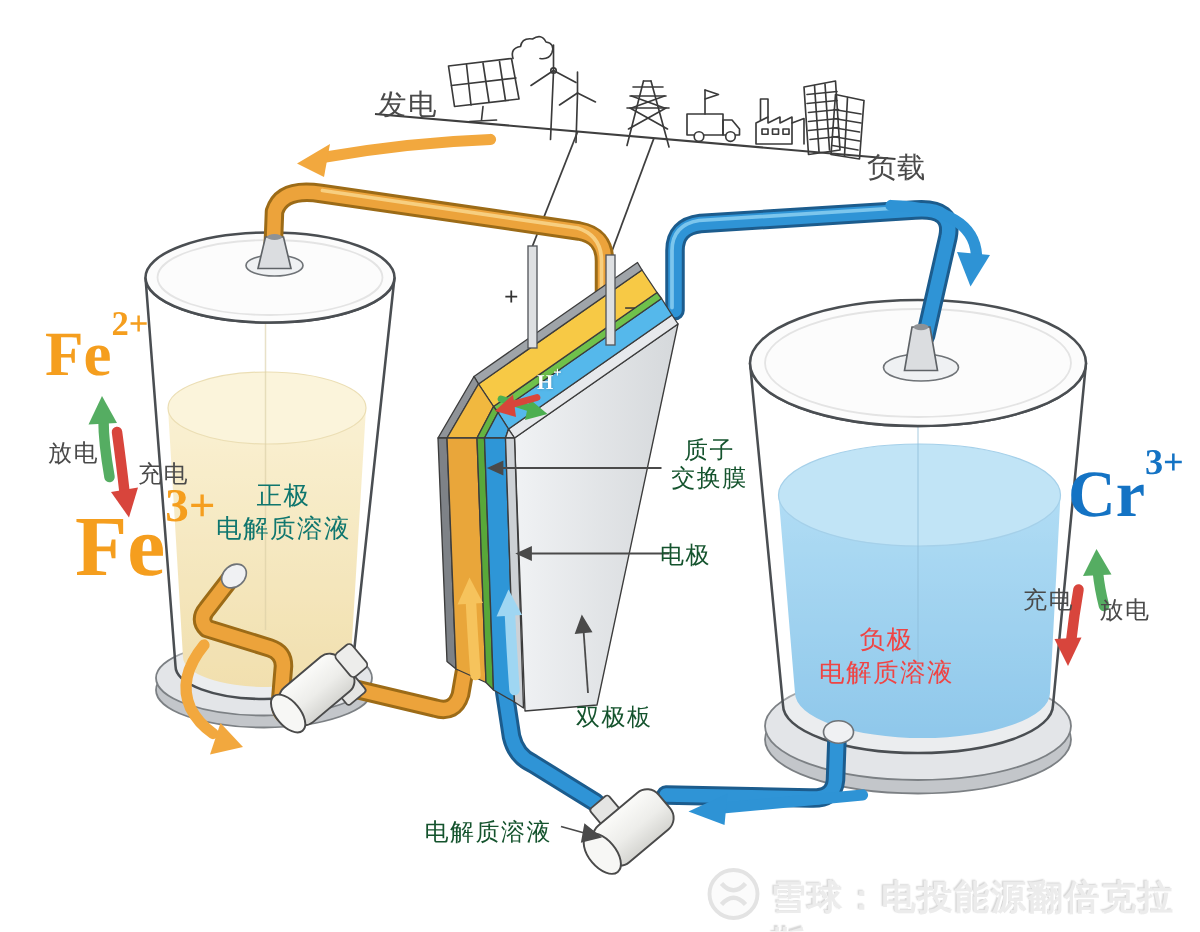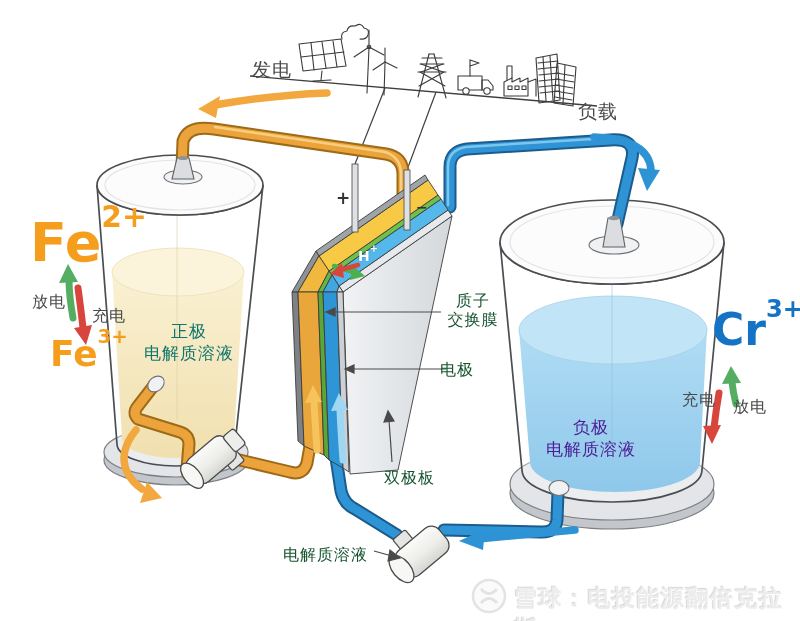--- a/index.html
+++ b/index.html
@@ -1,24 +1,24 @@
 <!DOCTYPE html>
 <html><head>
 <meta charset="utf-8">
 <style>
   html,body{margin:0;padding:0;background:#ffffff;}
   #canvas{position:relative;width:800px;height:621px;background:#ffffff;overflow:hidden;
           font-family:"DejaVu Sans","Liberation Sans",sans-serif;}
   #scene{position:absolute;left:0;top:0;}
-  .label{position:absolute;color:#4a4a4a;white-space:nowrap;}
+  .label{position:absolute;color:#4a4a4a;white-space:nowrap;font-family:Liberation Serif, serif;}
   .cn{font-size:19px;letter-spacing:1px;color:#4a4a4a;}
   .cn-sm{font-size:16px;letter-spacing:1px;color:#14532d;}
   .tank-label{font-size:17px;line-height:1.3;text-align:center;letter-spacing:1px;width:110px;white-space:normal;}
   .tank-label.pos{color:#0f766e;}
-  .tank-label.neg{color:#4c1d95;}
+  .tank-label.neg{color:#ef4444;}
   .two-line{white-space:normal;text-align:center;line-height:1.2;}
   .ion{font-weight:bold;line-height:1;}
   .ion sup{font-size:55%;position:relative;top:-0.5em;font-weight:bold;}
   .ion.fe{color:#F59E1E;}
   .ion.cr{color:#1473C4;}
   .cd{font-size:16px;color:#4a4a4a;letter-spacing:1px;}
   .hplus{font-size:14px;font-weight:bold;color:#ffffff;text-shadow:0 0 2px rgba(0,0,0,.25);}
   .hplus sup{font-size:70%;position:relative;top:-0.35em;}
   .terminal{font-size:17px;color:#333;font-weight:bold;}
   .watermark-text{position:absolute;left:514px;top:583px;font-size:23px;letter-spacing:1.5px;
@@ -291,24 +291,24 @@
 
   <g>
     <circle cx="489" cy="596" r="16" fill="#FBFBFB" stroke="#E3E3E3" stroke-width="2.6"></circle>
     <path d="M481,589 Q489,598 497,589 M481,603 Q489,594 497,603" fill="none" stroke="#E3E3E3" stroke-width="3"></path>
   </g>
 </svg>
 
 <div class="label cn" style="left:252px;top:57px">发电</div>
 <div class="label cn" style="left:578px;top:99px">负载</div>
 
-<div class="label ion fe" style="left:30px;top:216px;font-size:54px"><span>Fe</span><sup>2+</sup></div>
+<div class="label ion fe" style="left:30px;top:216px;font-size:42px"><span>Fe</span><sup>2+</sup></div>
 <div class="label cd" style="left:32px;top:292px">放电</div>
 <div class="label cd" style="left:92px;top:306px">充电</div>
-<div class="label ion fe" style="left:50px;top:336px;font-size:36px"><span>Fe</span><sup>3+</sup></div>
+<div class="label ion fe" style="left:50px;top:336px;font-size:57px"><span>Fe</span><sup>3+</sup></div>
 
 <div class="label ion cr" style="left:712px;top:308px;font-size:44px"><span>Cr</span><sup>3+</sup></div>
 <div class="label cd" style="left:682px;top:390px">充电</div>
 <div class="label cd" style="left:733px;top:397px">放电</div>
 
 <div class="label tank-label pos" style="left:134px;top:320px">
   <div>正极</div>
   <div>电解质溶液</div>
 </div>
 <div class="label tank-label neg" style="left:536px;top:416px">

